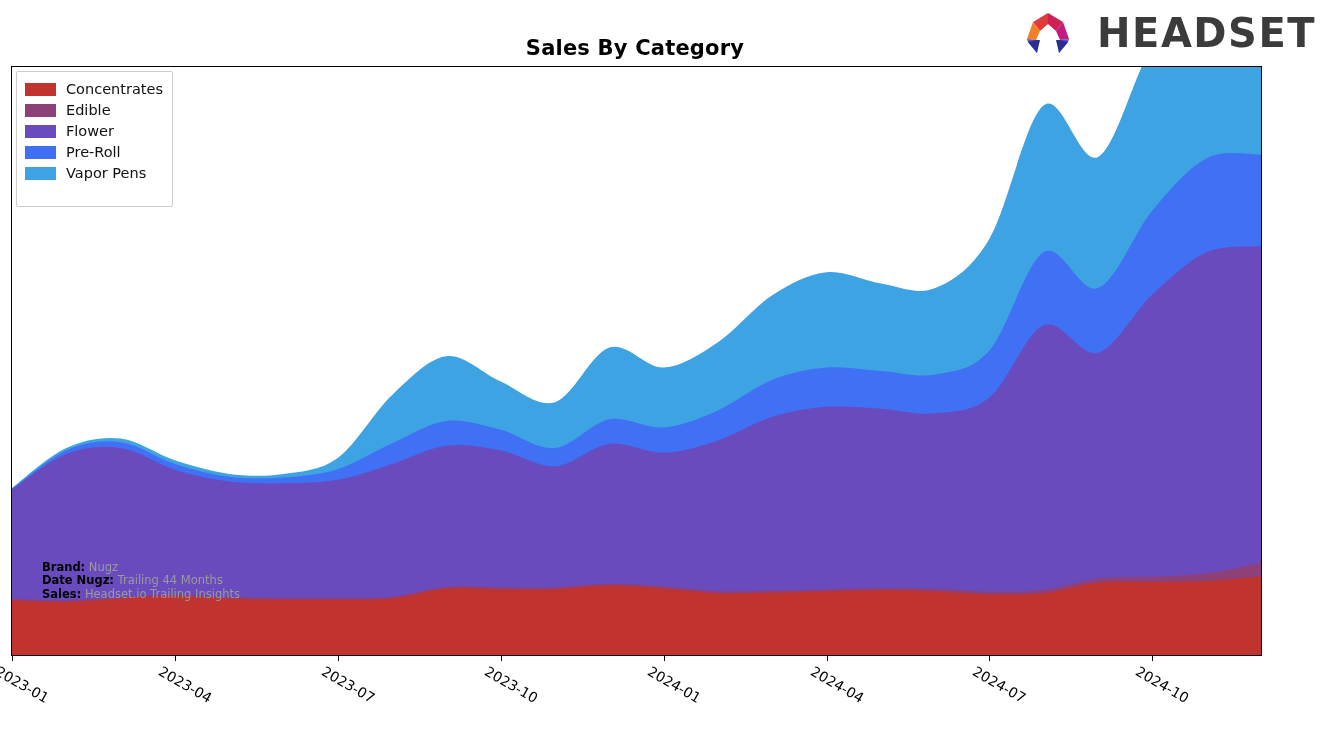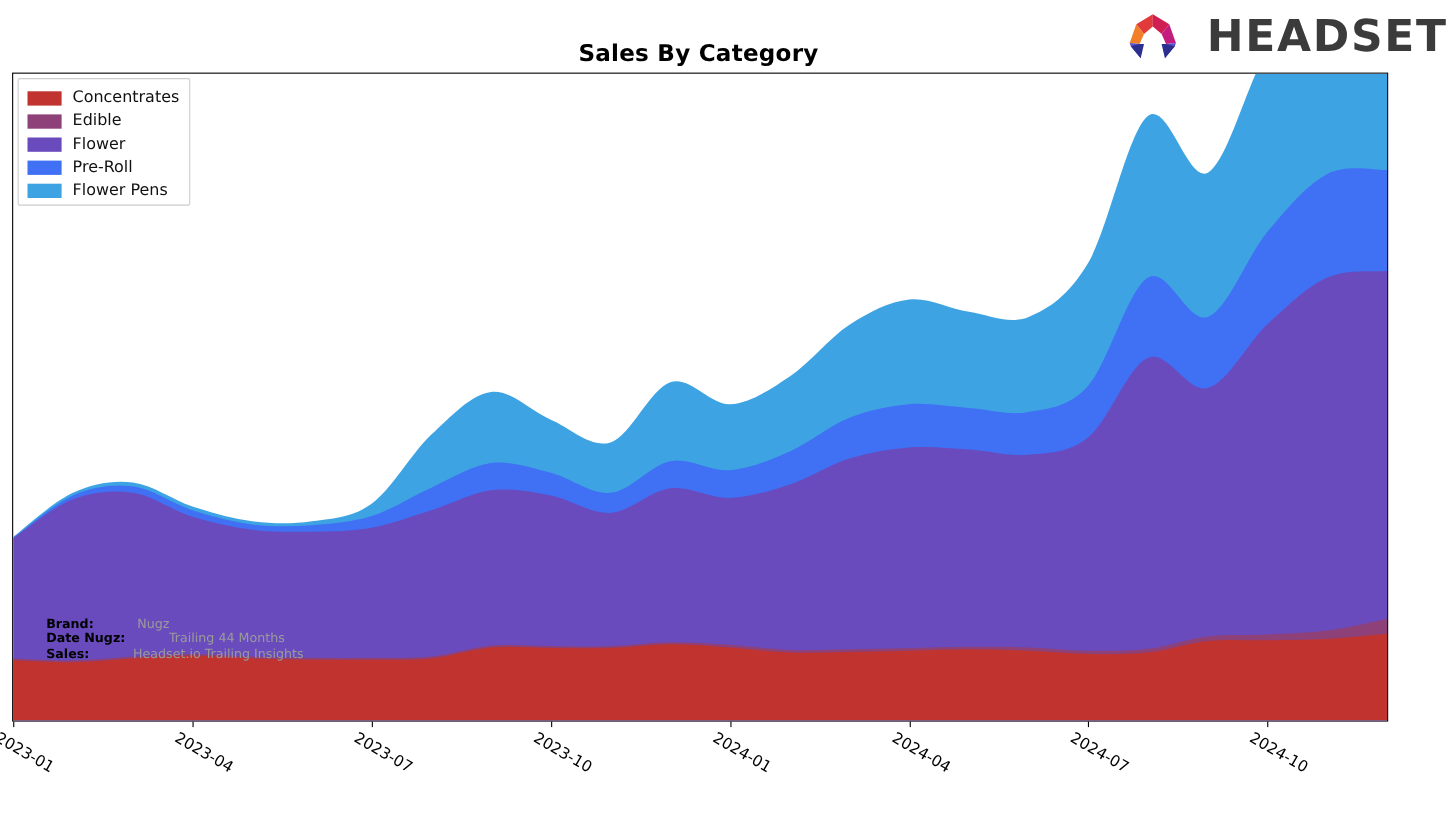--- a/index.html
+++ b/index.html
@@ -77,21 +77,21 @@
   }
 
   
   .legend {
     position: absolute;
     left: 4px;
     top: 4px;
     background: #ffffff;
     border: 1px solid #cccccc;
     border-radius: 2px;
-    padding: 7px 9px 2px 8px;
+    padding: 7px 9px 22px 8px;
     z-index: 5;
   }
   .legend-row {
     display: flex;
     align-items: center;
     height: 21px;
   }
   .legend-swatch {
     width: 31px;
     height: 13px;
@@ -139,21 +139,21 @@
     line-height: 13.5px;
     color: #8c8c8c;
     white-space: nowrap;
   }
   .footer-row { display: block; }
   .footer-key {
     color: #000000;
     font-weight: bold;
     margin-left: 30px;
   }
-  .footer-val { color: #9a9a9a; margin-left: 36px; }
+  .footer-val { color: #9a9a9a; }
 </style>
 </head>
 <body>
 
 <div id="page">
 
   <div class="chart-title">Sales By Category</div>
 
   <div class="logo-wrap">
     <svg class="logo-mark" width="56" height="48" viewBox="0 0 56 48">
@@ -196,21 +196,21 @@
         <div class="legend-row">
           <span class="legend-swatch" style="background: rgb(106, 75, 189);"></span>
           <span class="legend-label">Flower</span>
         </div>
         <div class="legend-row">
           <span class="legend-swatch" style="background: rgb(64, 112, 244);"></span>
           <span class="legend-label">Pre-Roll</span>
         </div>
         <div class="legend-row">
           <span class="legend-swatch" style="background: rgb(61, 163, 227);"></span>
-          <span class="legend-label">Flower Pens</span>
+          <span class="legend-label">Vapor Pens</span>
         </div>
       </div>
   </div>
 
   <div class="xaxis" id="xaxis">
       <div class="tick-mark" style="left: 1px;"></div>
       <div class="tick-label" style="left: -10px;">2023-01</div>
       <div class="tick-mark" style="left: 163.913px;"></div>
       <div class="tick-label" style="left: 152.913px;">2023-04</div>
       <div class="tick-mark" style="left: 326.826px;"></div>

